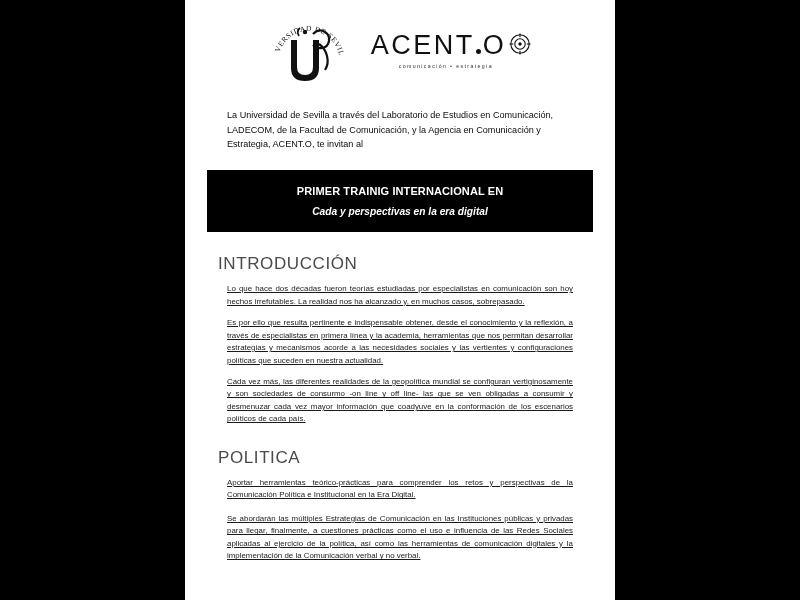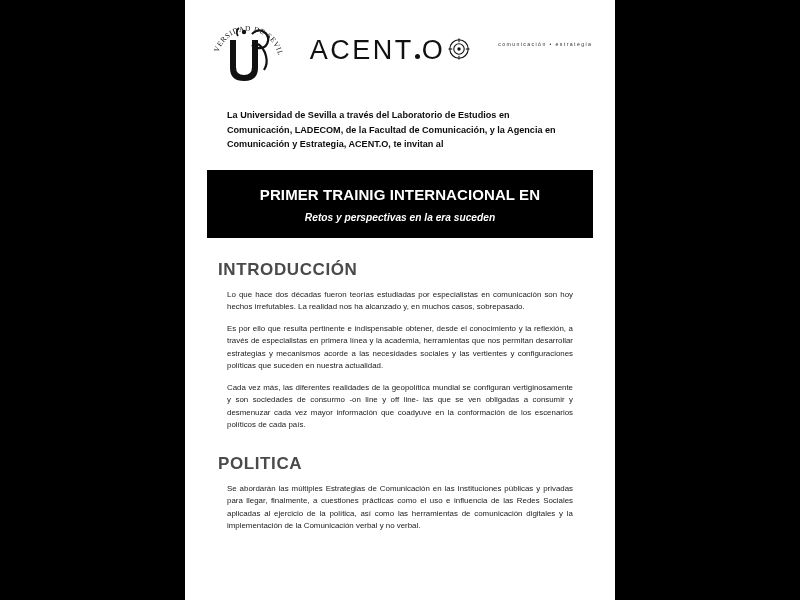--- a/index.html
+++ b/index.html
@@ -40,20 +40,21 @@
     box-sizing: border-box;
   }
   .us-logo {
     position: relative;
     width: 80px;
     height: 80px;
   }
   .us-logo svg { display: block; }
   .acento-logo {
     display: flex;
+    flex-direction: column;
     align-items: flex-start;
     justify-content: center;
   }
   .acento-word {
     display: flex;
     align-items: center;
     font-family: "Liberation Sans", sans-serif;
     font-size: 27px;
     letter-spacing: 2.5px;
     color: #111111;
@@ -79,36 +80,36 @@
     letter-spacing: 1.4px;
     color: #333;
     margin-top: 4px;
     margin-left: 28px;
     white-space: nowrap;
   }
   
   .invite {
     margin: 22px 42px 0 42px;
     font-size: 9.1px;
-    font-weight: bold;
+    font-weight: normal;
     line-height: 1.62;
     color: #0c0c0c;
     text-align: left;
   }
   
   .title-band {
     margin: 18px 22px 0 22px;
     background: #000000;
     color: #ffffff;
     padding: 14px 10px 15px 10px;
     text-align: center;
   }
   .title-band .l1,
   .title-band .l2 {
-    font-size: 15px;
+    font-size: 11px;
     font-weight: bold;
     line-height: 1.45;
     letter-spacing: 0.1px;
   }
   .title-band .l3 {
     font-size: 10.2px;
     font-weight: bold;
     font-style: italic;
     margin-top: 6px;
   }
@@ -116,28 +117,29 @@
   .section {
     margin: 0 42px;
   }
   .section-head {
     font-size: 17px;
     color: #4a4a4a;
     letter-spacing: 0.6px;
     margin-top: 22px;
     margin-bottom: 9px;
     margin-left: -9px;
-    font-weight: bold;
+    font-weight: normal;
   }
   .body-p {
     font-size: 7.9px;
     line-height: 1.58;
     color: #1a1a1a;
     margin: 0 0 9px 0;
     text-align: justify;
+    text-decoration: underline;
   }
   .body-p.tight { margin-bottom: 3px; }
   .sec-objetivo .body-p { margin-bottom: 11px; }
 </style>
 </head>
 <body>
 
 <div class="page-frame">
   <div class="document">
 
@@ -179,29 +181,30 @@
           </span>
         </div>
         <div class="acento-sub">comunicación  •  estrategia</div>
       </div>
     </div>
 
     <div class="invite">La Universidad de Sevilla a través del Laboratorio de Estudios en Comunicación, LADECOM, de la Facultad de Comunicación, y la Agencia en Comunicación y  Estrategia, ACENT.O, te invitan al</div>
 
     <div class="title-band">
       <div class="l1">PRIMER TRAINIG INTERNACIONAL EN</div>
-      <div class="l3">Retos y perspectivas en la era suceden</div>
+      <div class="l3">Cada y perspectivas en la era digital</div>
     </div>
 
     <div class="section sec-intro">
       <div class="section-head">INTRODUCCIÓN</div>
       <p class="body-p">Lo que hace dos décadas fueron teorías estudiadas por especialistas en comunicación son hoy hechos irrefutables. La realidad nos ha alcanzado y, en muchos casos, sobrepasado.</p>
       <p class="body-p">Es por ello que resulta pertinente e indispensable obtener, desde el conocimiento y la reflexión, a través de especialistas en primera línea y la academia, herramientas que nos permitan desarrollar estrategias y mecanismos acorde a las necesidades sociales y las vertientes y configuraciones políticas que suceden en nuestra actualidad.</p>
       <p class="body-p tight">Cada vez más, las diferentes realidades de la geopolítica mundial se configuran vertiginosamente y son sociedades de consurmo -on line y off line- las que se ven obligadas a consumir y desmenuzar cada vez mayor información que coadyuve en la conformación de los escenarios políticos de cada país.</p>
     </div>
 
     <div class="section sec-objetivo">
       <div class="section-head">POLITICA</div>
+      <p class="body-p">Aportar herramientas teórico-prácticas para comprender los retos y perspectivas de la Comunicación Política e Institucional en la Era Digital.</p>
       <p class="body-p">Se abordarán las múltiples Estrategias de Comunicación en las Instituciones públicas y privadas para llegar, finalmente, a cuestiones prácticas como el uso e influencia de las Redes Sociales aplicadas al ejercicio de la política, así como las herramientas de comunicación digitales y la implementación de la Comunicación verbal y no verbal.</p>
     </div>
 
   </div>
 </div>
 
 </body></html>

